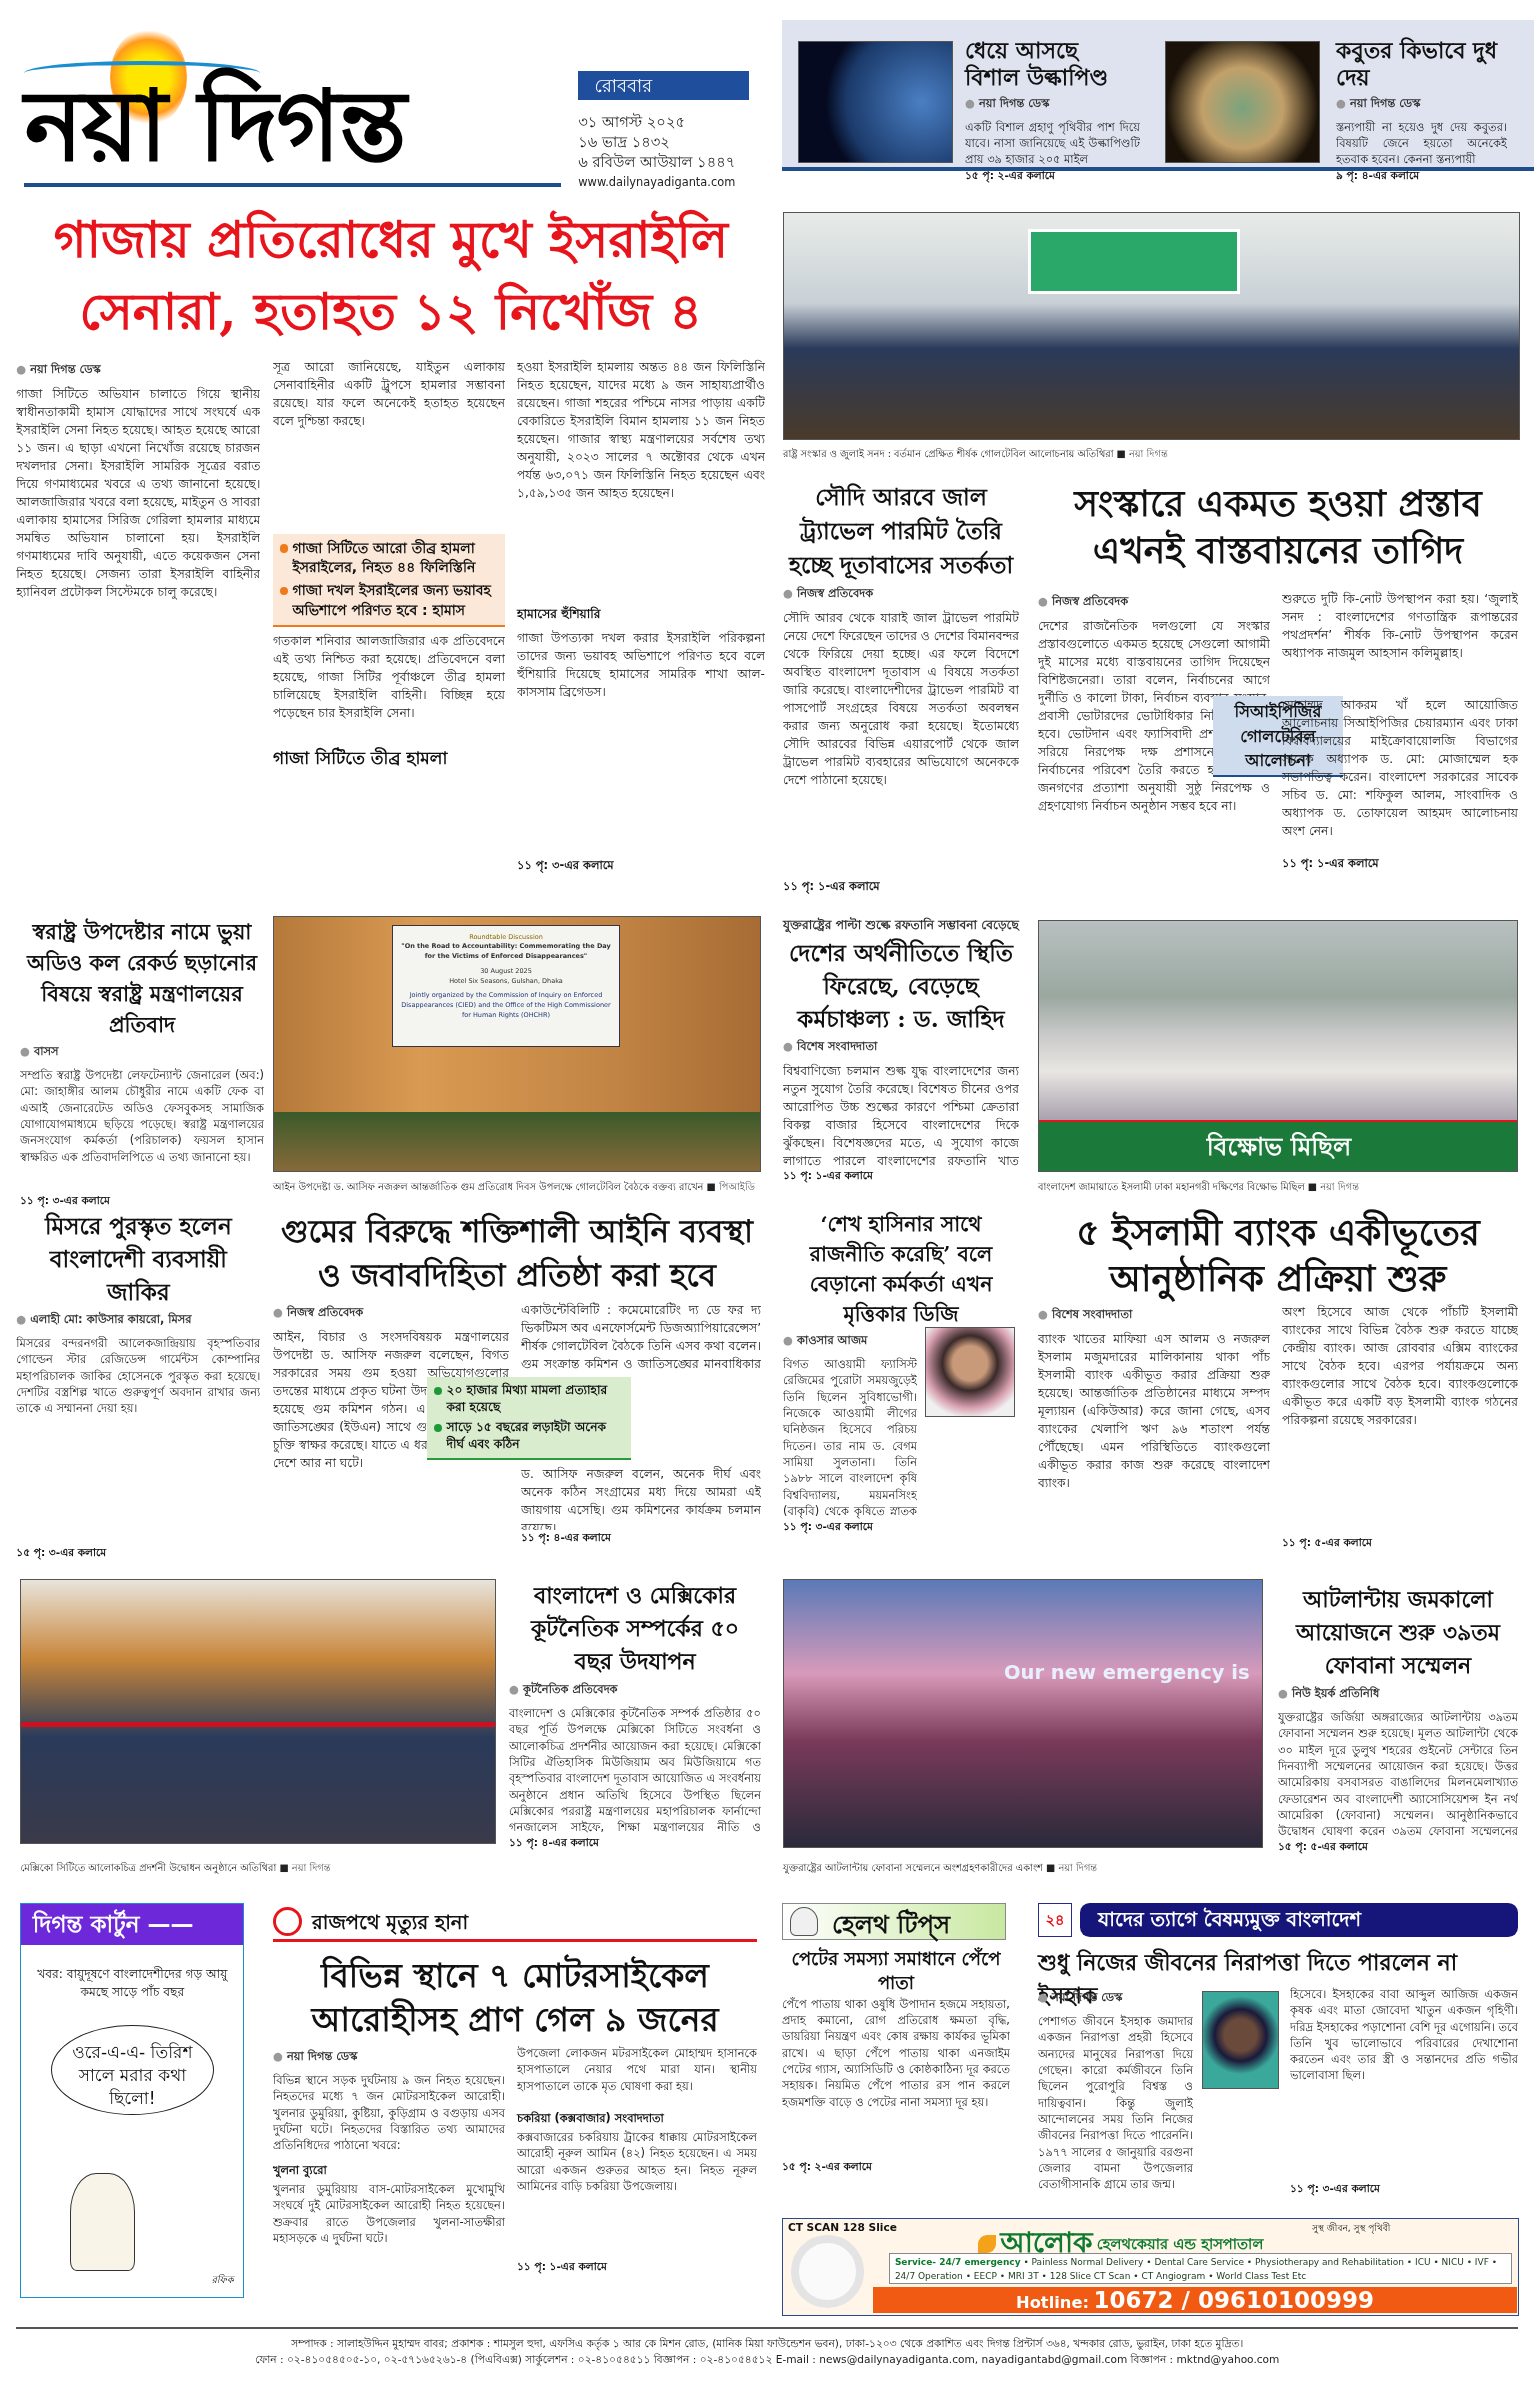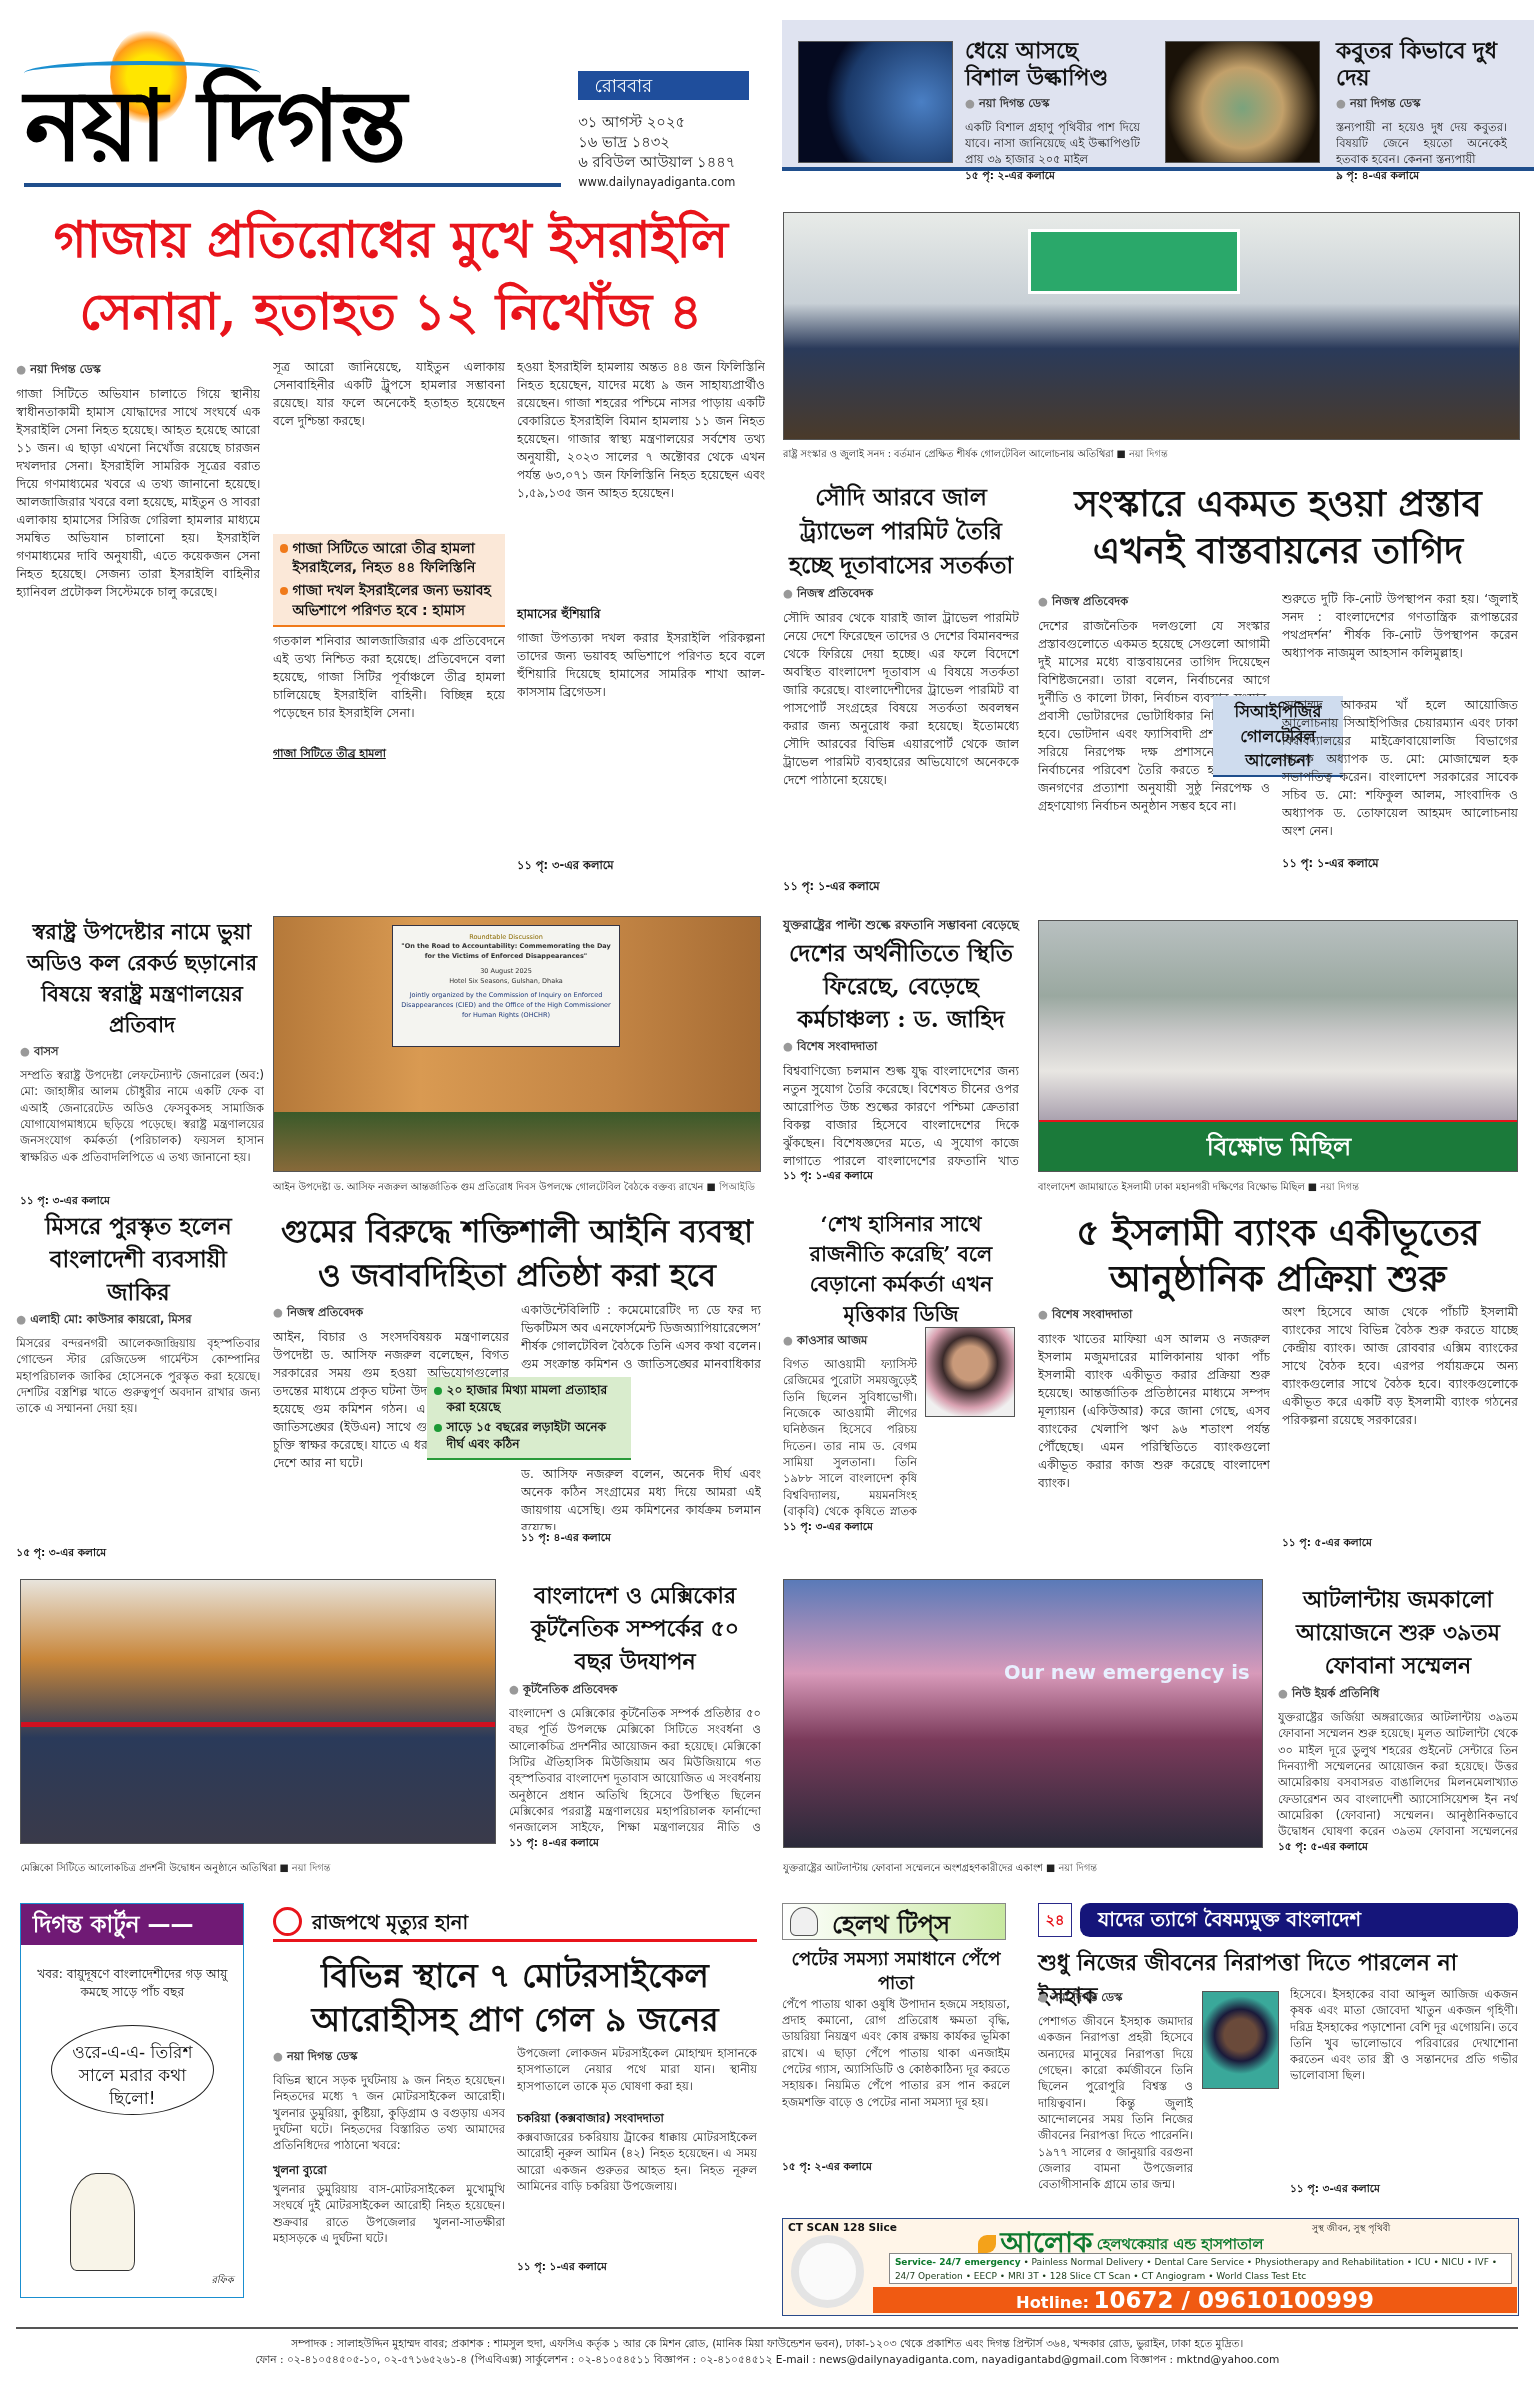--- a/index.html
+++ b/index.html
@@ -51,21 +51,21 @@
   <div class="byline">নয়া দিগন্ত ডেস্ক</div>
   <div class="col-text" style="height:505px;">গাজা সিটিতে অভিযান চালাতে গিয়ে স্থানীয় স্বাধীনতাকামী হামাস যোদ্ধাদের সাথে সংঘর্ষে এক ইসরাইলি সেনা নিহত হয়েছে। আহত হয়েছে আরো ১১ জন। এ ছাড়া এখনো নিখোঁজ রয়েছে চারজন দখলদার সেনা। ইসরাইলি সামরিক সূত্রের বরাত দিয়ে গণমাধ্যমের খবরে এ তথ্য জানানো হয়েছে। আলজাজিরার খবরে বলা হয়েছে, মাইতুন ও সাবরা এলাকায় হামাসের সিরিজ গেরিলা হামলার মাধ্যমে সমন্বিত অভিযান চালানো হয়। ইসরাইলি গণমাধ্যমের দাবি অনুযায়ী, এতে কয়েকজন সেনা নিহত হয়েছে। সেজন্য তারা ইসরাইলি বাহিনীর হ্যানিবল প্রটোকল সিস্টেমকে চালু করেছে।</div>
 </div>
 <div class="abs" style="left:273px;top:358px;width:232px;height:533px;">
   <div class="col-text" style="height:171px;">সূত্র আরো জানিয়েছে, যাইতুন এলাকায় সেনাবাহিনীর একটি ট্রুপসে হামলার সম্ভাবনা রয়েছে। যার ফলে অনেকেই হতাহত হয়েছেন বলে দুশ্চিন্তা করছে।</div>
   <div style="background:#fbe8d8;border-bottom:2.4px solid #f07a1a;padding:4.9px 6.5px;margin:4.9px 0;">
     <div style="font-size:14px;font-weight:bold;line-height:19.5px;padding-left:13px;position:relative;"><span style="position:absolute;left:0;top:5.7px;width:8.1px;height:8.1px;border-radius:50%;background:#f07a1a;"></span><span>গাজা সিটিতে আরো তীব্র হামলা ইসরাইলের, নিহত ৪৪ ফিলিস্তিনি</span></div>
     <div style="font-size:14px;font-weight:bold;line-height:19.5px;padding-left:13px;position:relative;margin-top:3.3px;"><span style="position:absolute;left:0;top:5.7px;width:8.1px;height:8.1px;border-radius:50%;background:#f07a1a;"></span><span>গাজা দখল ইসরাইলের জন্য ভয়াবহ অভিশাপে পরিণত হবে : হামাস</span></div>
   </div>
   <div class="col-text" style="height:110px;">গতকাল শনিবার আলজাজিরার এক প্রতিবেদনে এই তথ্য নিশ্চিত করা হয়েছে। প্রতিবেদনে বলা হয়েছে, গাজা সিটির পূর্বাঞ্চলে তীব্র হামলা চালিয়েছে ইসরাইলি বাহিনী। বিচ্ছিন্ন হয়ে পড়েছেন চার ইসরাইলি সেনা।</div>
-  <div style="font-weight:bold;font-size:11px;margin:3.3px 0;text-decoration:underline;">গাজা সিটিতে তীব্র হামলা</div>
+  <div style="font-weight:bold;font-size:17px;margin:3.3px 0;">গাজা সিটিতে তীব্র হামলা</div>
 </div>
 <div class="abs" style="left:517px;top:358px;width:248px;height:533px;">
   <div class="col-text" style="height:244px;">হওয়া ইসরাইলি হামলায় অন্তত ৪৪ জন ফিলিস্তিনি নিহত হয়েছেন, যাদের মধ্যে ৯ জন সাহায্যপ্রার্থীও রয়েছেন। গাজা শহরের পশ্চিমে নাসর পাড়ায় একটি বেকারিতে ইসরাইলি বিমান হামলায় ১১ জন নিহত হয়েছেন। গাজার স্বাস্থ্য মন্ত্রণালয়ের সর্বশেষ তথ্য অনুযায়ী, ২০২৩ সালের ৭ অক্টোবর থেকে এখন পর্যন্ত ৬৩,০৭১ জন ফিলিস্তিনি নিহত হয়েছেন এবং ১,৫৯,১৩৫ জন আহত হয়েছেন।</div>
   <div style="font-weight:bold;font-size:12.2px;margin:3.3px 0;">হামাসের হুঁশিয়ারি</div>
   <div class="col-text" style="height:228px;">গাজা উপত্যকা দখল করার ইসরাইলি পরিকল্পনা তাদের জন্য ভয়াবহ অভিশাপে পরিণত হবে বলে হুঁশিয়ারি দিয়েছে হামাসের সামরিক শাখা আল-কাসসাম ব্রিগেডস।</div>
   <div class="cont" style="font-size:11.4px;">১১ পৃ: ৩-এর কলামে</div>
 </div>
 
 <div class="abs photo" style="left:783px;top:212px;width:737px;height:228px;background:linear-gradient(180deg,#e8ebe8 0%,#c8d0d6 40%,#2a3a5a 60%,#4a3a2a 100%);">
   <div class="abs" style="left:244px;top:16.3px;width:212px;height:65px;background:#2aa86a;border:3.3px solid #fff;"></div>
@@ -185,21 +185,21 @@
 <div class="abs caption" style="left:783px;top:1860px;width:480px;"><span>যুক্তরাষ্ট্রের আটলান্টায় ফোবানা সম্মেলনে অংশগ্রহণকারীদের একাংশ</span> ■ <span class="src">নয়া দিগন্ত</span></div>
 
 <div class="abs" style="left:1278px;top:1583px;width:240px;height:301px;">
   <div class="hl" style="font-size:22px;line-height:33px;">আটলান্টায় জমকালো আয়োজনে শুরু ৩৯তম ফোবানা সম্মেলন</div>
   <div class="byline">নিউ ইয়র্ক প্রতিনিধি</div>
   <div class="col-text" style="height:130px;font-size:11.4px;line-height:16.3px;">যুক্তরাষ্ট্রের জর্জিয়া অঙ্গরাজ্যের আটলান্টায় ৩৯তম ফোবানা সম্মেলন শুরু হয়েছে। মূলত আটলান্টা থেকে ৩০ মাইল দূরে ডুলুথ শহরের গুইনেট সেন্টারে তিন দিনব্যাপী সম্মেলনের আয়োজন করা হয়েছে। উত্তর আমেরিকায় বসবাসরত বাঙালিদের মিলনমেলাখ্যাত ফেডারেশন অব বাংলাদেশী অ্যাসোসিয়েশন্স ইন নর্থ আমেরিকা (ফোবানা) সম্মেলন। আনুষ্ঠানিকভাবে উদ্বোধন ঘোষণা করেন ৩৯তম ফোবানা সম্মেলনের আহ্বায়ক নাহিদুল খান সাহেল। এবারের সম্মেলনের নির্বাহী কমিটির চেয়ারম্যান মাসুদ রব চৌধুরী।</div>
   <div class="cont" style="font-size:10.6px;">১৫ পৃ: ৫-এর কলামে</div>
 </div>
 
 <div class="abs" style="left:20.4px;top:1903px;width:224px;height:395px;border:1.6px solid #1a8fd0;">
-  <div style="background:#701a75;height:41px;color:#fff;font-size:23px;font-weight:bold;line-height:41px;padding-left:11.4px;">
+  <div style="background:#6d28d9;height:41px;color:#fff;font-size:23px;font-weight:bold;line-height:41px;padding-left:11.4px;">
     <span>দিগন্ত কার্টুন</span> ——
   </div>
   <div style="font-size:12.2px;text-align:center;margin:20.4px 9.8px 8.1px;line-height:18px;">খবর: বায়ুদূষণে বাংলাদেশীদের গড় আয়ু কমছে সাড়ে পাঁচ বছর</div>
   <div style="margin:24px auto;width:163px;height:90px;border:1.6px solid #222;border-radius:50%;font-size:17px;text-align:center;padding:14.7px 16.3px;line-height:23px;">ওরে-এ-এ- তিরিশ সালে মরার কথা ছিলো!</div>
   <div style="position:absolute;left:49px;top:269px;width:65px;height:98px;border:1.6px solid #333;border-radius:40% 40% 10% 10%;background:#f8f4e8;"></div>
   <div style="position:absolute;right:9.8px;bottom:8.1px;font-size:9.8px;font-style:italic;">রফিক</div>
 </div>
 
 <div class="abs" style="left:273px;top:1905px;width:484px;height:37px;border-bottom:3.3px solid #e8141b;">
   <span style="position:absolute;left:0;top:1.6px;width:29px;height:29px;border:3.3px solid #e8141b;border-radius:50%;background:#fff;"></span>

